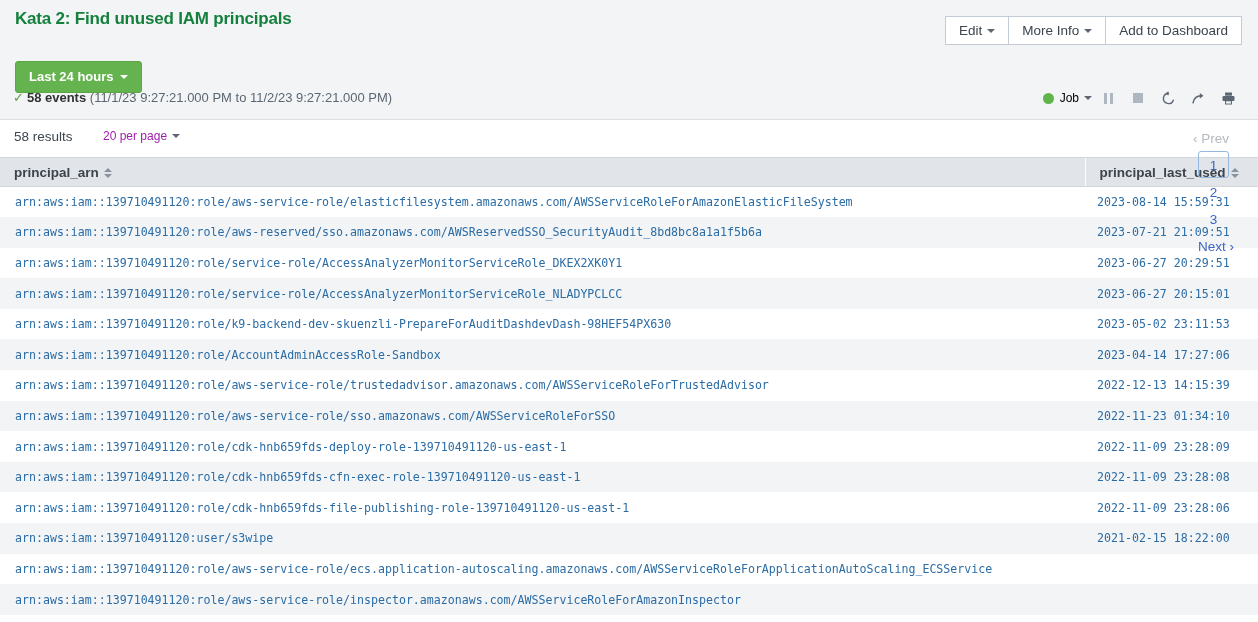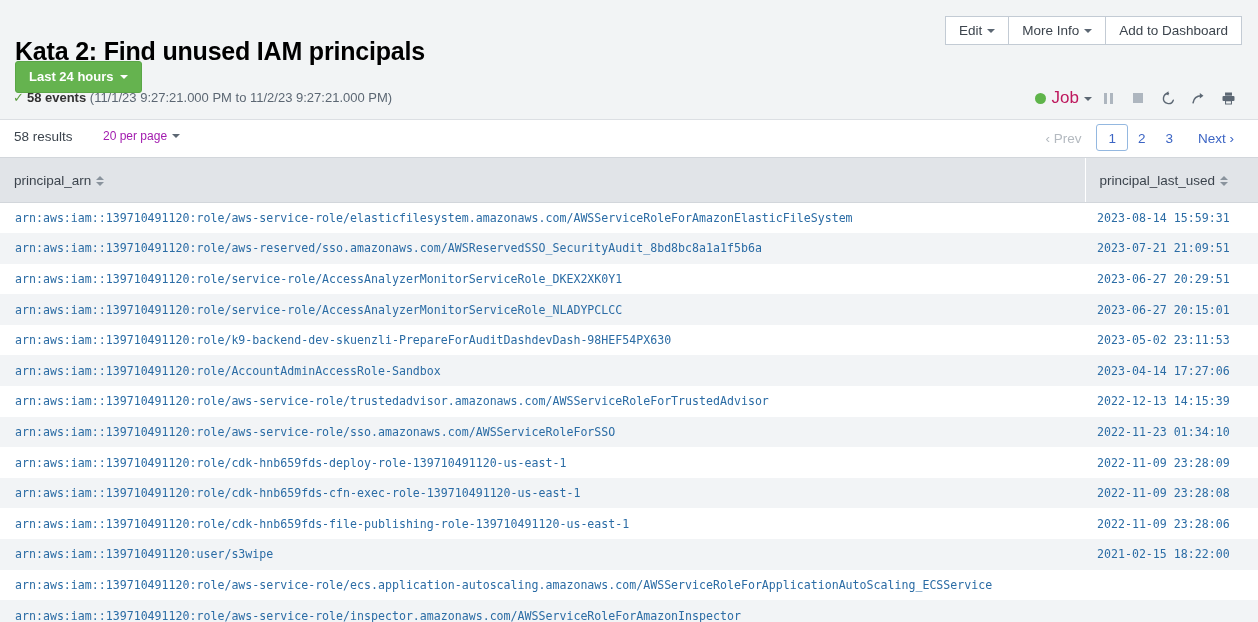--- a/index.html
+++ b/index.html
@@ -22,26 +22,25 @@
     height: 120px;
     box-sizing: border-box;
     border-bottom: 1px solid #dcdfe3;
     padding: 0 16px;
   }
 
   .page-title {
     position: absolute;
     left: 15px;
     top: 9px;
-    font-size: 25px;
+    font-size: 17px;
     font-weight: bold;
-    color: #000000;
+    color: #15803d;
     letter-spacing: -0.2px;
     white-space: nowrap;
-    margin-top: 28px;
   }
 
   .btn-group {
     position: absolute;
     right: 16px;
     top: 16px;
     display: flex;
   }
   .hbtn {
     background: #ffffff;
@@ -122,22 +121,22 @@
     height: 24px;
   }
   .job-dot {
     width: 11px;
     height: 11px;
     border-radius: 50%;
     background: #5fb44a;
     margin-right: 6px;
   }
   .job-label {
-    font-size: 17px;
-    color: #be185d;
+    font-size: 12px;
+    color: #000000;
     cursor: pointer;
     white-space: nowrap;
   }
   .job-label .caret {
     display: inline-block;
     margin-left: 5px;
     border-left: 4px solid transparent;
     border-right: 4px solid transparent;
     border-top: 4px solid #5c6773;
     vertical-align: 2px;
@@ -198,20 +197,21 @@
     border-right: 4px solid transparent;
     border-top: 4px solid #5c6773;
     vertical-align: 2px;
   }
   .pager {
     position: absolute;
     right: 14px;
     top: 4px;
     display: flex;
     align-items: center;
+    flex-direction: column;
   }
   .pg {
     font-size: 13.5px;
     color: #3c65c4;
     padding: 0 9px;
     height: 27px;
     line-height: 27px;
     cursor: pointer;
     border: 1px solid transparent;
     box-sizing: border-box;
@@ -231,24 +231,24 @@
   table.results {
     width: 1258px;
     border-collapse: collapse;
     table-layout: fixed;
   }
   table.results th {
     background: #e1e4e8;
     border-top: 1px solid #d2d6db;
     border-bottom: 1px solid #d2d6db;
     font-size: 13.5px;
-    font-weight: normal;
+    font-weight: bold;
     color: #3c444d;
     text-align: left;
-    height: 45px;
+    height: 29px;
     padding: 0 0 0 14px;
     box-sizing: border-box;
     cursor: pointer;
     white-space: nowrap;
   }
   table.results th.col-arn { width: 1085px; }
   table.results th.col-last { width: 173px; }
   table.results th.col-last {
     border-left: 1px solid #ffffff;
   }

